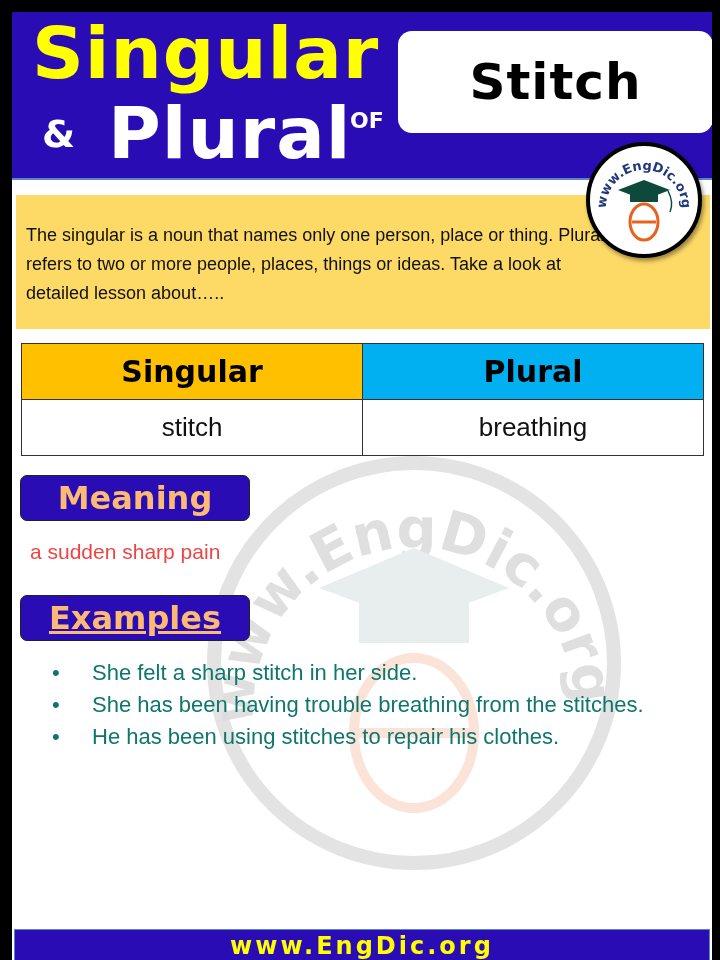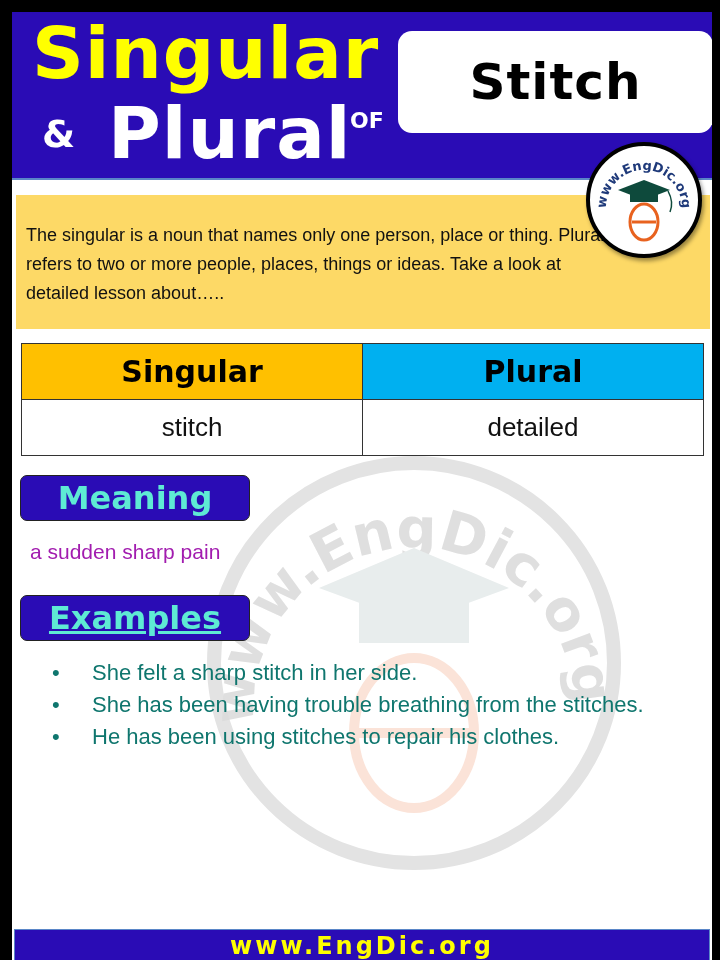--- a/index.html
+++ b/index.html
@@ -71,25 +71,25 @@
   }
   table.sp th.sing { background: #ffc000; }
   table.sp th.plur { background: #00b0f0; }
   table.sp td {
     height: 53px; font-size: 26px; color: #111111; background: #ffffff;
     font-family: "Liberation Sans", sans-serif;
   }
   .section-label {
     position: absolute; left: 8px; width: 228px; height: 44px;
     background: #2a0cb5; border: 1px solid #222; border-radius: 7px;
-    color: #5eead4; font-weight: bold; font-size: 32px; line-height: 44px;
+    color: #fdba74; font-weight: bold; font-size: 32px; line-height: 44px;
     text-align: center; font-family: "DejaVu Sans", sans-serif; z-index: 2;
   }
   .meaning-text {
-    position: absolute; left: 18px; top: 528px; font-size: 21px; color: #a21caf;
+    position: absolute; left: 18px; top: 528px; font-size: 21px; color: #ef4444;
     font-family: "Liberation Sans", sans-serif; z-index: 2;
   }
   .examples {
     position: absolute; left: 12px; top: 645px; width: 660px; margin: 0; padding: 0;
     list-style: none; z-index: 2;
   }
   .examples li {
     font-family: "Liberation Sans", sans-serif; font-size: 22px; line-height: 32px;
     color: #0f766e;
     margin-left: 20px;
@@ -160,21 +160,21 @@
   <table class="sp">
     <thead>
       <tr>
         <th class="sing">Singular</th>
         <th class="plur">Plural</th>
       </tr>
     </thead>
     <tbody>
       <tr>
         <td>stitch</td>
-        <td>detailed</td>
+        <td>breathing</td>
       </tr>
     </tbody>
   </table>
 
   <div class="section-label" style="top:463px;">Meaning</div>
   <div class="meaning-text">a sudden sharp pain</div>
 
   <div class="section-label" style="top:583px;text-decoration:underline;">Examples</div>
 
   <ul class="examples">

